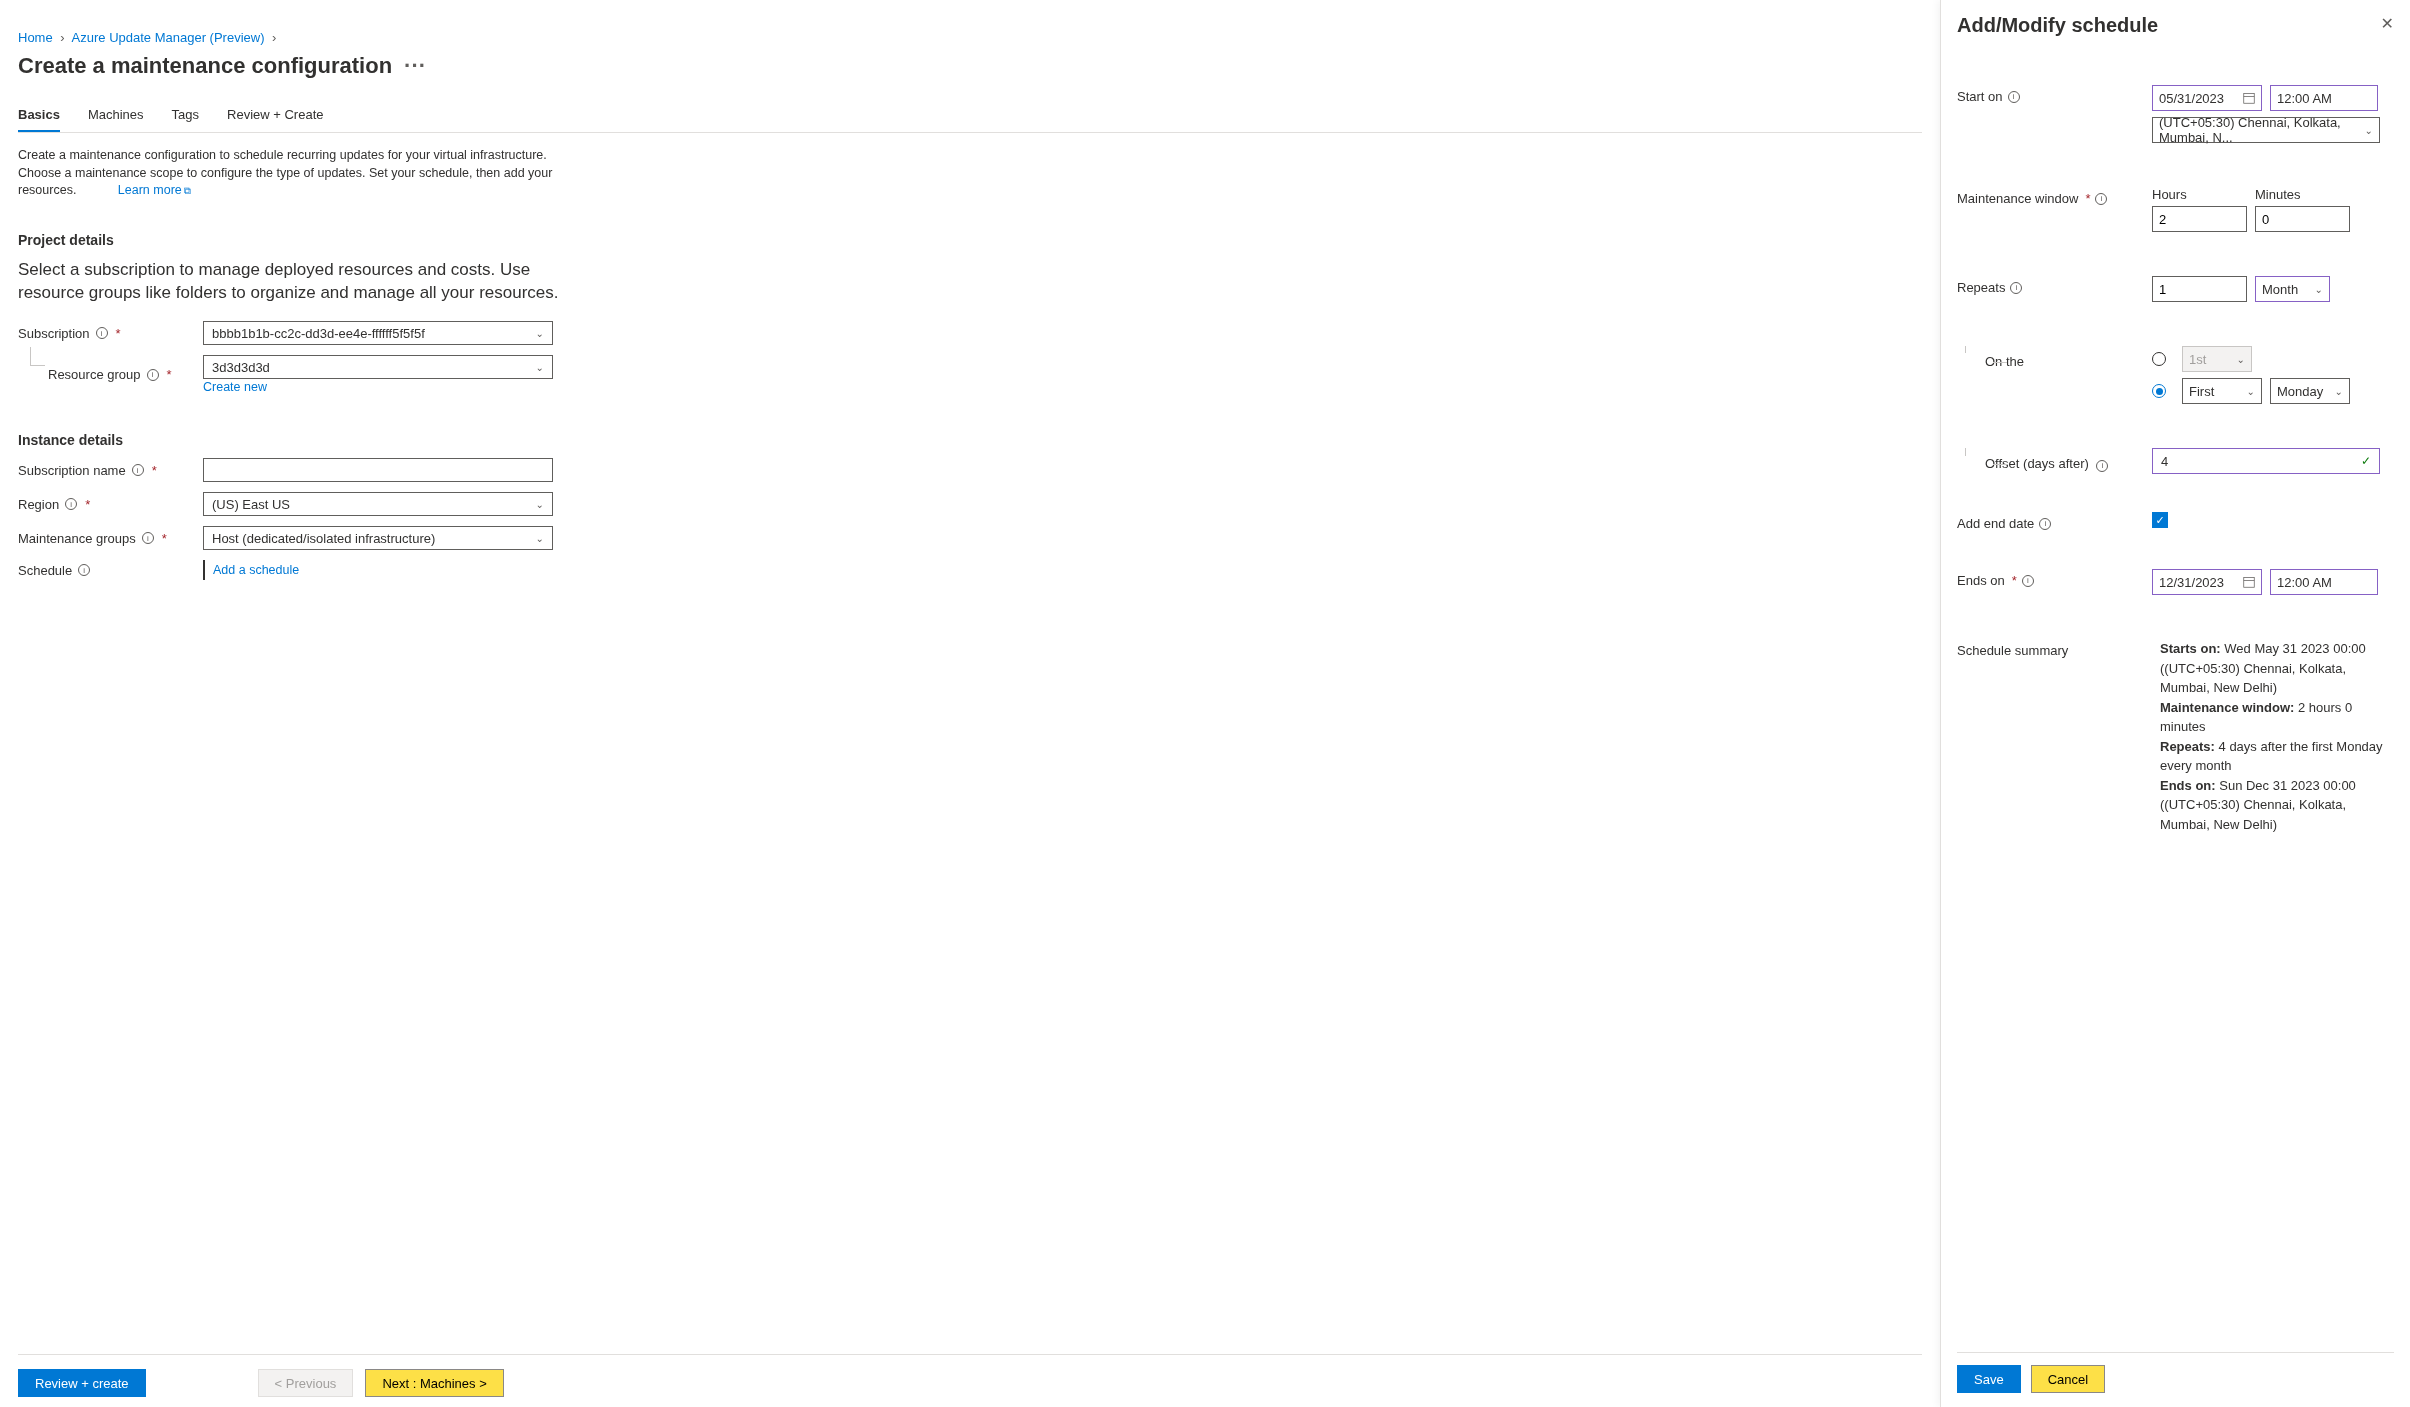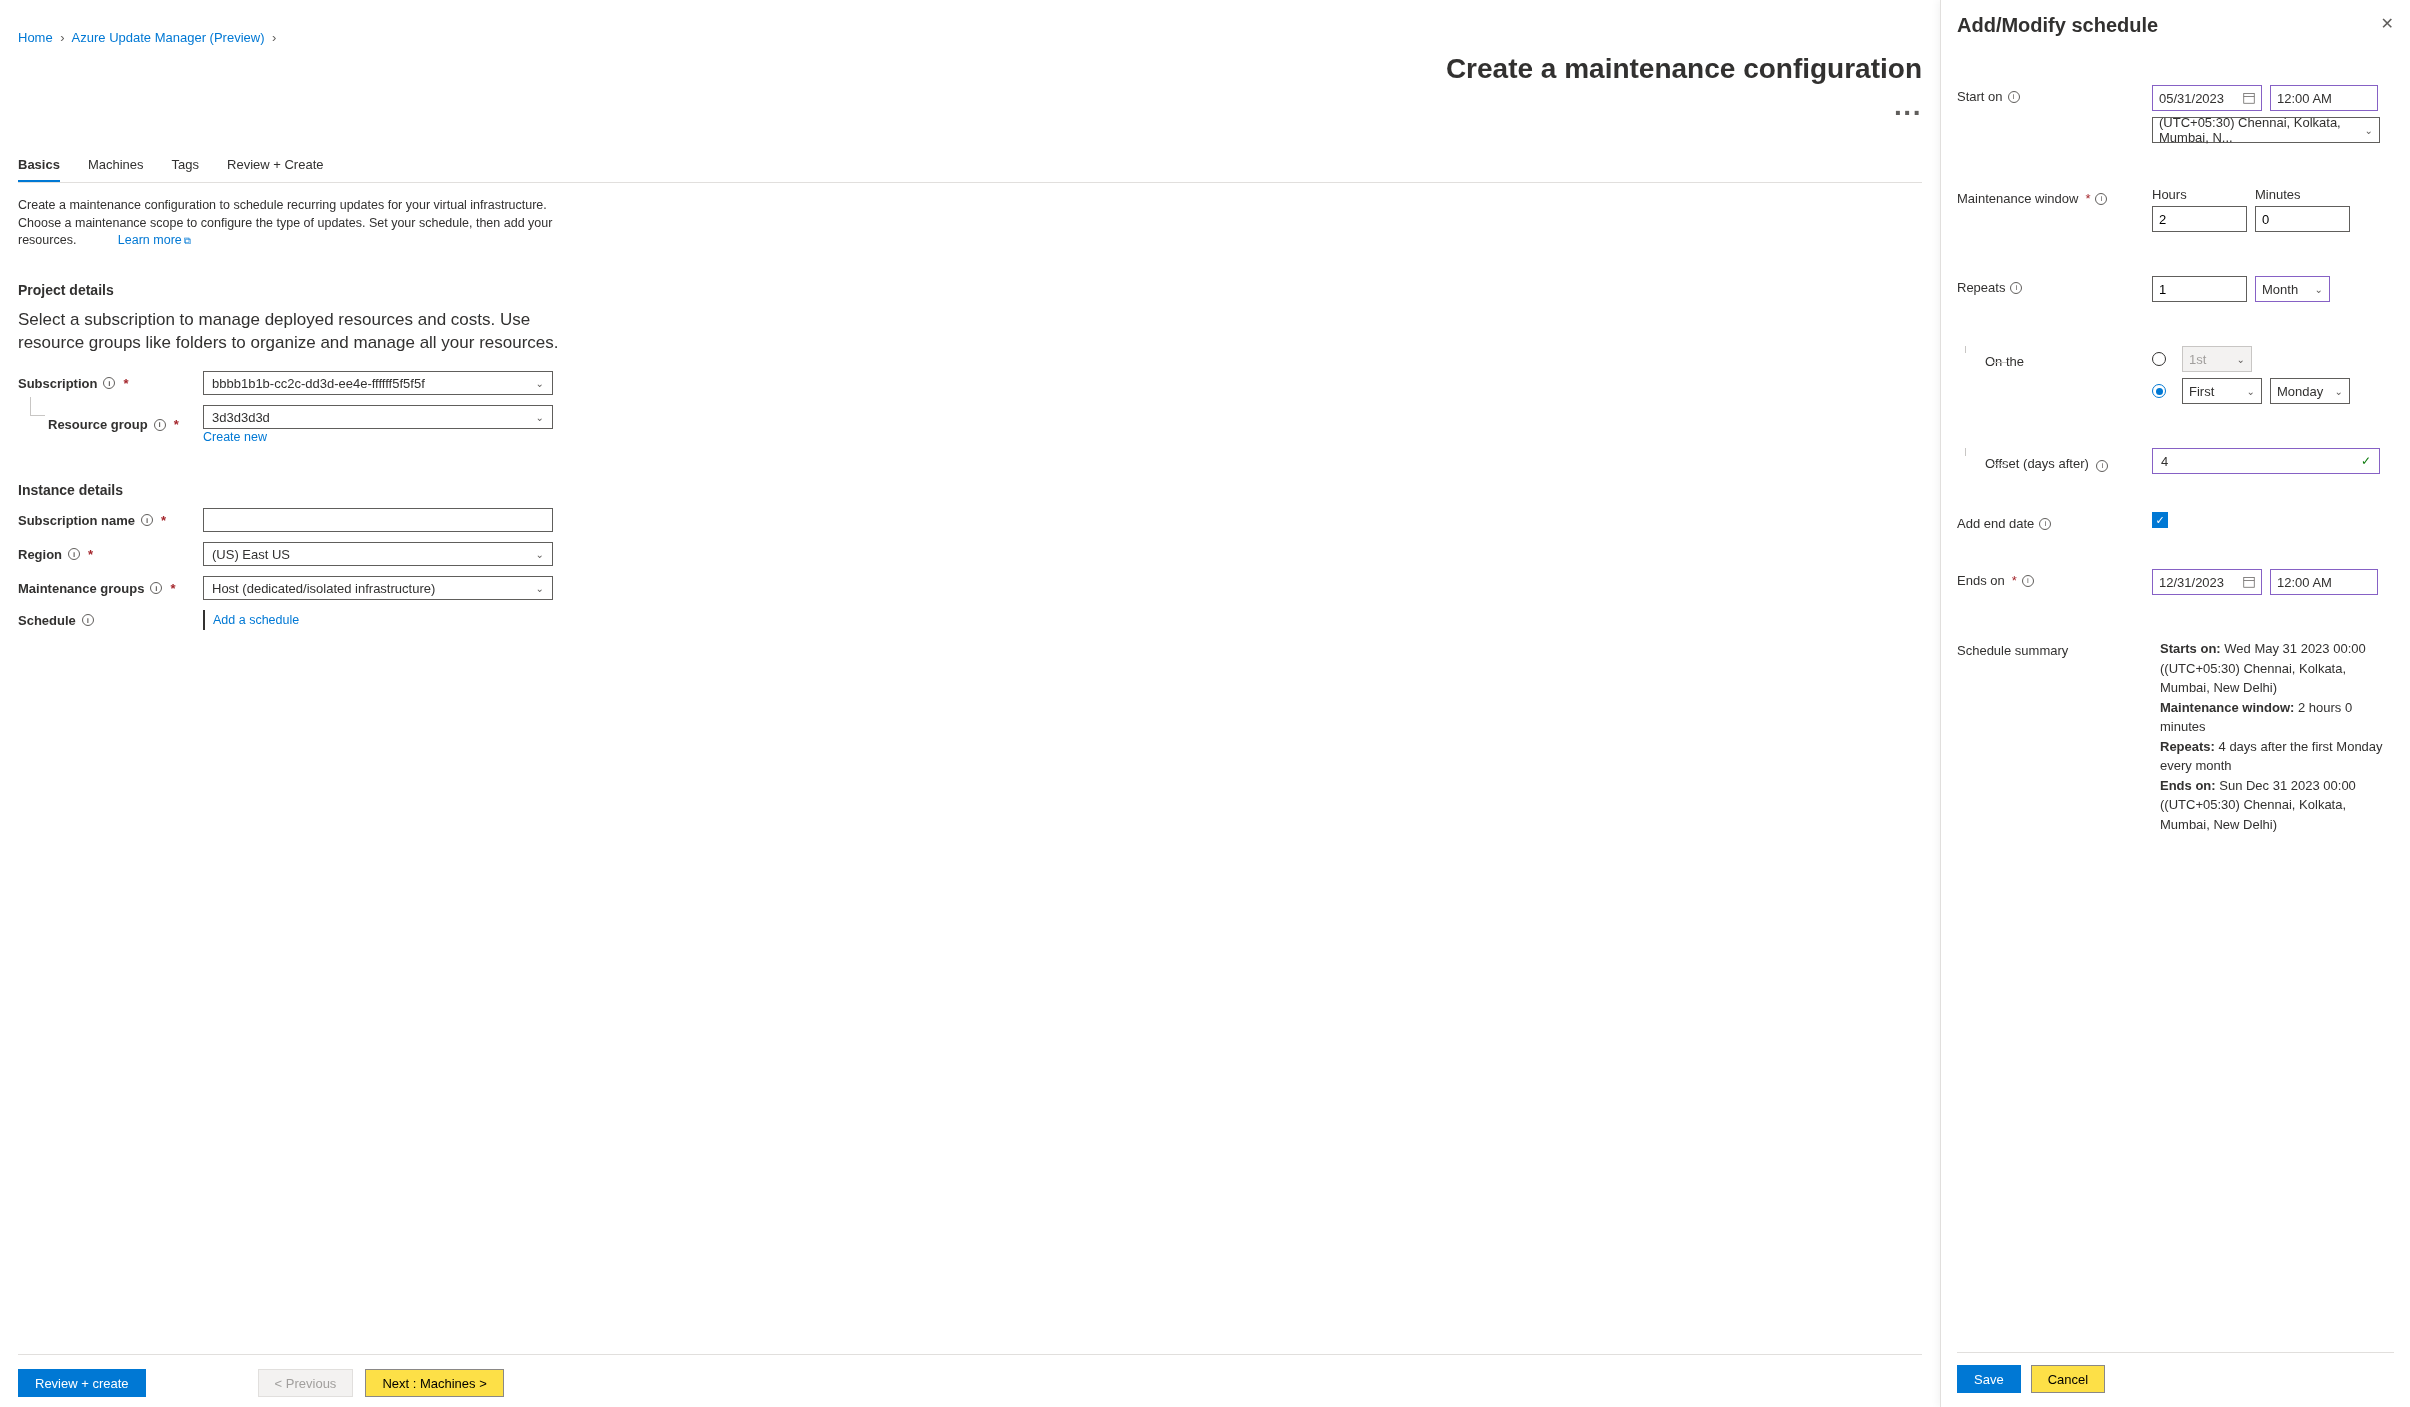--- a/index.html
+++ b/index.html
@@ -1,34 +1,34 @@
 <!DOCTYPE html>
 <html><head>
 <meta charset="utf-8">
 <style>
 * { box-sizing: border-box; margin: 0; padding: 0; font-family: 'Segoe UI', Arial, sans-serif; }
 body { background: #fff; color: #323130; font-size: 13px; display: flex; height: 100vh; overflow: hidden; }
 .main-panel { flex: 1; padding: 10px 18px; display: flex; flex-direction: column; }
 .breadcrumb { font-size: 13px; margin-bottom: 8px; margin-top: 20px; }
 .breadcrumb a { color: #0078d4; text-decoration: none; }
 .breadcrumb .sep { color: #605e5c; margin: 0 4px; }
-.page-title { font-size: 28px; font-weight: 600; margin-bottom: 20px; display: flex; align-items: flex-end; gap: 12px; flex-direction: column; }
+.page-title { font-size: 22px; font-weight: 600; margin-bottom: 20px; display: flex; align-items: flex-start; gap: 12px; }
 .dots { color: #605e5c; cursor: pointer; }
 .tabs { display: flex; border-bottom: 1px solid #e1dfdd; margin-bottom: 14px; }
 .tab { padding: 8px 0; margin-right: 28px; font-size: 13px; color: #323130; cursor: pointer; }
 .tab.active { font-weight: 600; border-bottom: 2px solid #0078d4; }
 .intro { font-size: 12.5px; color: #323130; max-width: 560px; line-height: 1.4; margin-bottom: 4px; }
 .learn-more { color: #0078d4; text-decoration: none; font-size: 12.5px; padding-left: 38px; }
 .ext-icon { font-size: 10px; margin-left: 2px; }
 .section-title { font-weight: 600; font-size: 14px; margin-top: 28px; margin-bottom: 10px; }
 .section-desc { font-size: 17px; max-width: 560px; line-height: 1.4; margin-bottom: 16px; }
 .form-row { display: flex; align-items: center; margin-bottom: 10px; }
 .form-row.indent { margin-left: 30px; position: relative; }
 .form-row.indent::before { content:''; position:absolute; left:-18px; top:-8px; width:14px; height:18px; border-left:1px solid #c8c6c4; border-bottom:1px solid #c8c6c4; }
-.form-label { width: 185px; font-size: 13px; display: flex; align-items: center; gap: 6px; font-weight: bold; }
+.form-label { width: 185px; font-size: 13px; display: flex; align-items: center; gap: 6px; }
 .form-label.indent-label { width: 155px; }
 .info-icon { width: 12px; height: 12px; border: 1px solid #605e5c; border-radius: 50%; display: inline-flex; align-items: center; justify-content: center; font-size: 8px; color: #605e5c; cursor: default; }
 .req { color: #a4262c; margin-left: 2px; }
 .select-box, .text-input { width: 350px; height: 24px; border: 1px solid #605e5c; padding: 0 8px; font-size: 13px; background: #fff; display: flex; align-items: center; justify-content: space-between; cursor: pointer; }
 .text-input { cursor: text; }
 .chev { font-size: 10px; color: #605e5c; }
 .link-text { color: #0078d4; font-size: 12.5px; cursor: pointer; text-decoration: none; }
 .add-schedule { display: flex; align-items: center; }
 .add-schedule .bar { width: 2px; height: 20px; background: #323130; margin-right: 8px; }
 .footer { margin-top: auto; border-top: 1px solid #e1dfdd; padding-top: 14px; display: flex; gap: 12px; }

